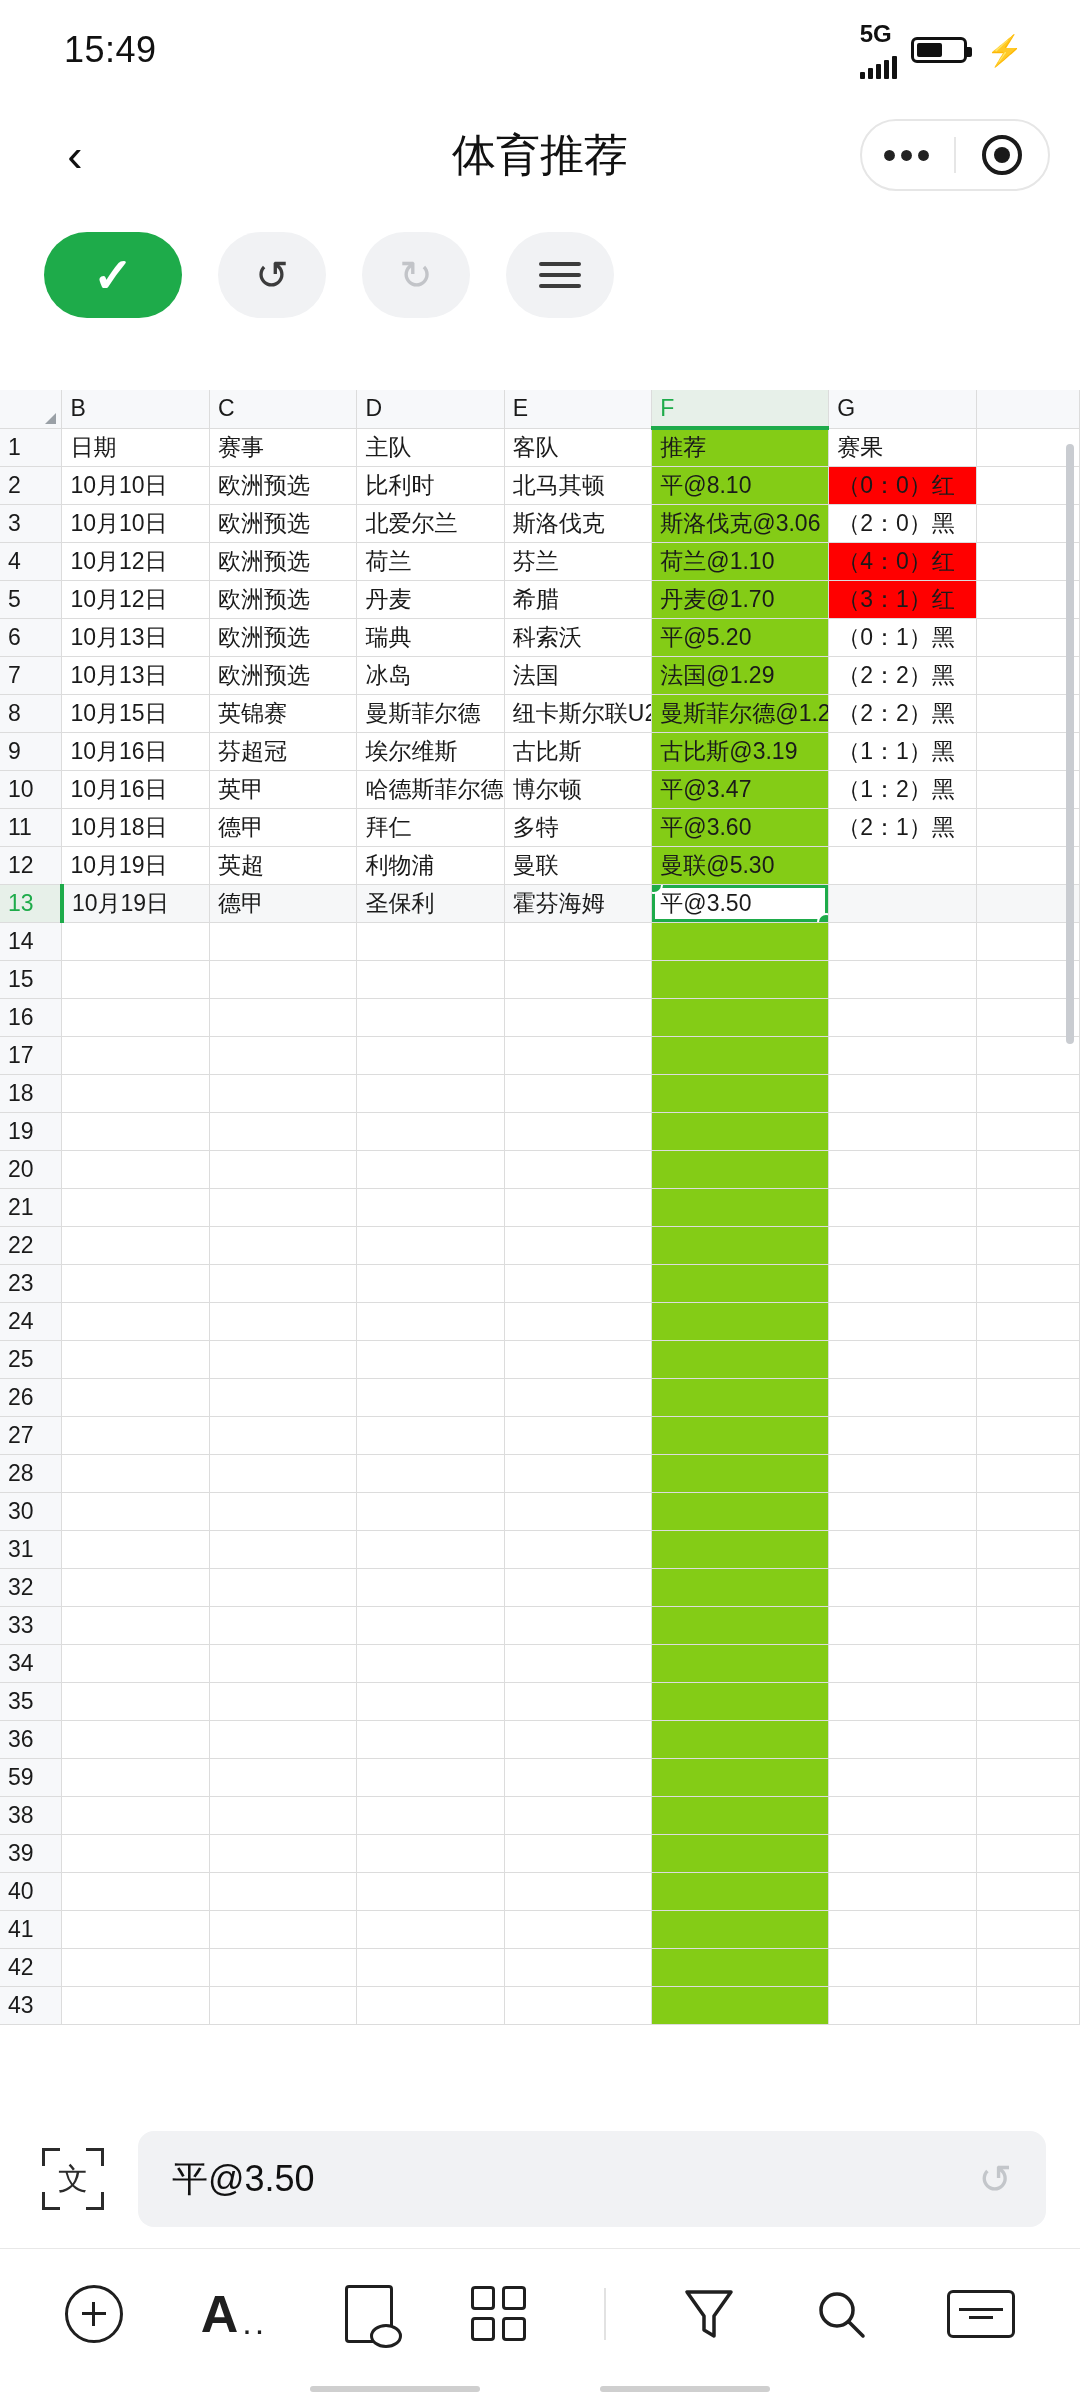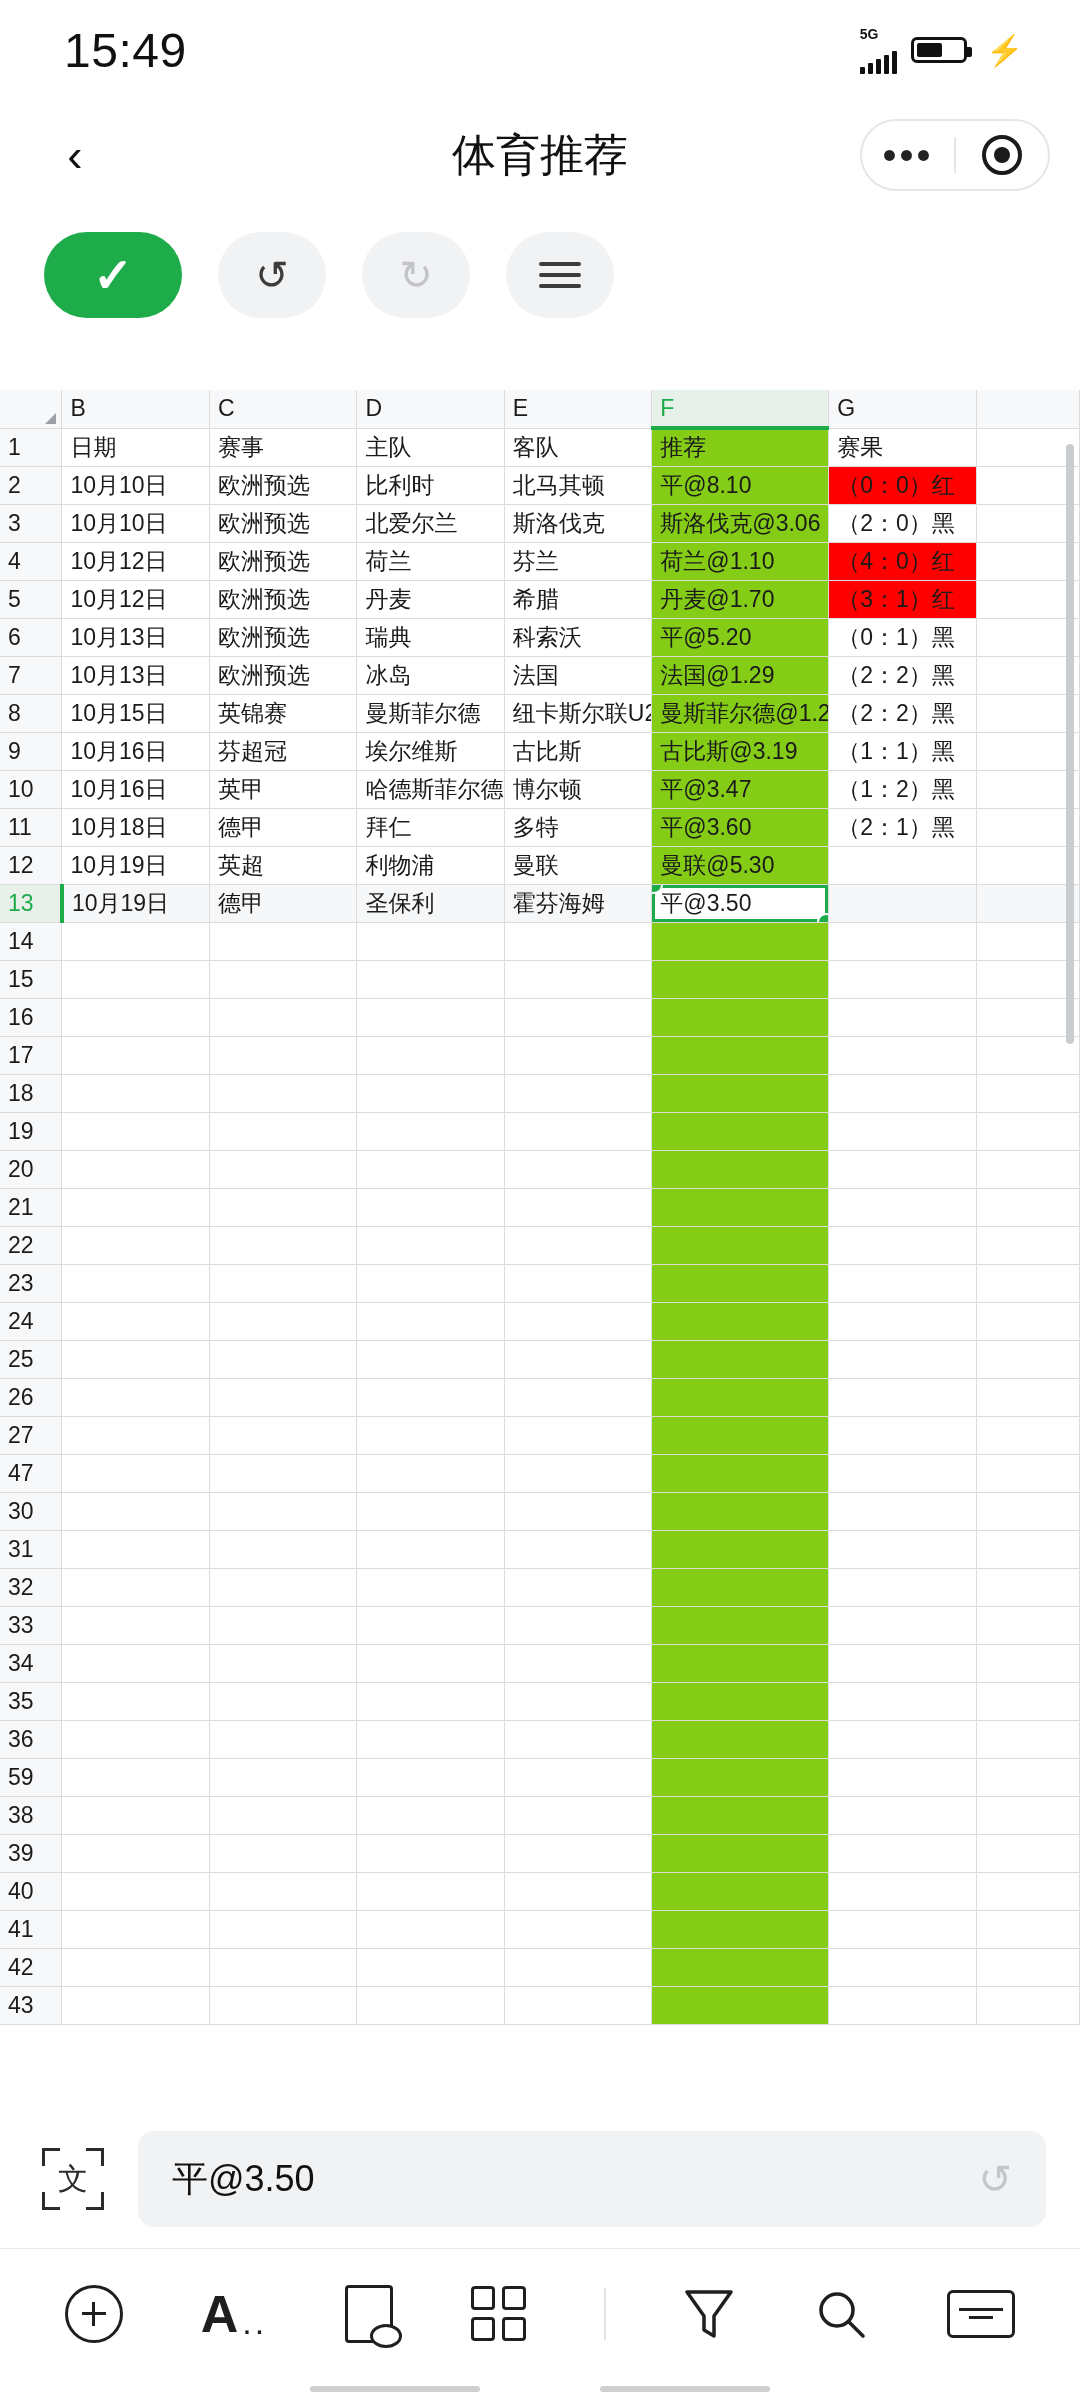--- a/index.html
+++ b/index.html
@@ -10,24 +10,24 @@
     overflow: hidden;
   }
   body { position: relative; }
 
   
   .statusbar {
     height: 100px;
     display: flex; align-items: center; justify-content: space-between;
     padding: 0 56px 0 64px;
   }
-  .status-time { font-size: 48px; color: #111; letter-spacing: .5px; }
+  .status-time { font-size: 36px; color: #111; letter-spacing: .5px; }
   .status-right { display: flex; align-items: center; gap: 14px; }
   .net-wrap { display: flex; flex-direction: column; align-items: flex-start; line-height: 1; }
-  .net-label { font-size: 14px; font-weight: bold; color: #111; margin-bottom: 11px; }
+  .net-label { font-size: 24px; font-weight: bold; color: #111; margin-bottom: 11px; }
   .bars { display: flex; align-items: flex-end; gap: 3px; height: 22px; }
   .bars i { width: 5px; background: #111; display: block; border-radius: 1px; }
   .bars i:nth-child(1){height:7px}.bars i:nth-child(2){height:11px}
   .bars i:nth-child(3){height:15px}.bars i:nth-child(4){height:19px}.bars i:nth-child(5){height:23px}
   .batt {
     width: 56px; height: 26px; border: 3px solid #111; border-radius: 6px;
     position: relative; display: flex; align-items: center; padding: 3px;
   }
   .batt::after {
     content: ""; position: absolute; right: -8px; top: 7px;
@@ -547,21 +547,21 @@
           <td class="rowhead">27</td>
           <td></td>
           <td></td>
           <td></td>
           <td></td>
           <td class="sel-col"></td>
           <td></td>
           <td></td>
         </tr>
         <tr>
-          <td class="rowhead">47</td>
+          <td class="rowhead">28</td>
           <td></td>
           <td></td>
           <td></td>
           <td></td>
           <td class="sel-col"></td>
           <td></td>
           <td></td>
         </tr>
         <tr>
           <td class="rowhead">30</td>

